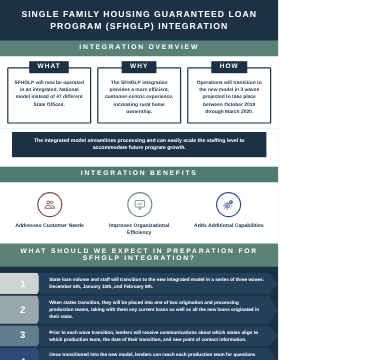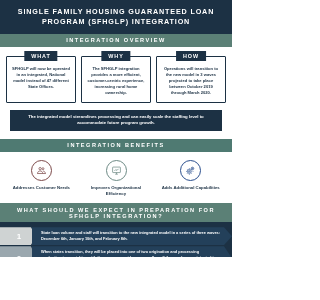--- a/index.html
+++ b/index.html
@@ -2,21 +2,21 @@
 <html><head>
 <meta charset="utf-8">
 <style>
   html,body{margin:0;padding:0;}
   body{
     width:232px;height:300px;overflow:hidden;
     font-family:"Liberation Sans", sans-serif;
     background:#ffffff;
     position:relative;
   }
-  .page{width:232px;height:257px;position:relative;overflow:hidden;background:#86efac;}
+  .page{width:232px;height:300px;position:relative;overflow:hidden;background:#86efac;}
 
   
   .header{
     background:#1c3144;
     padding:7px 10px 6px 10px;
     text-align:center;
   }
   .header h1{
     margin:0;
     color:#ffffff;

